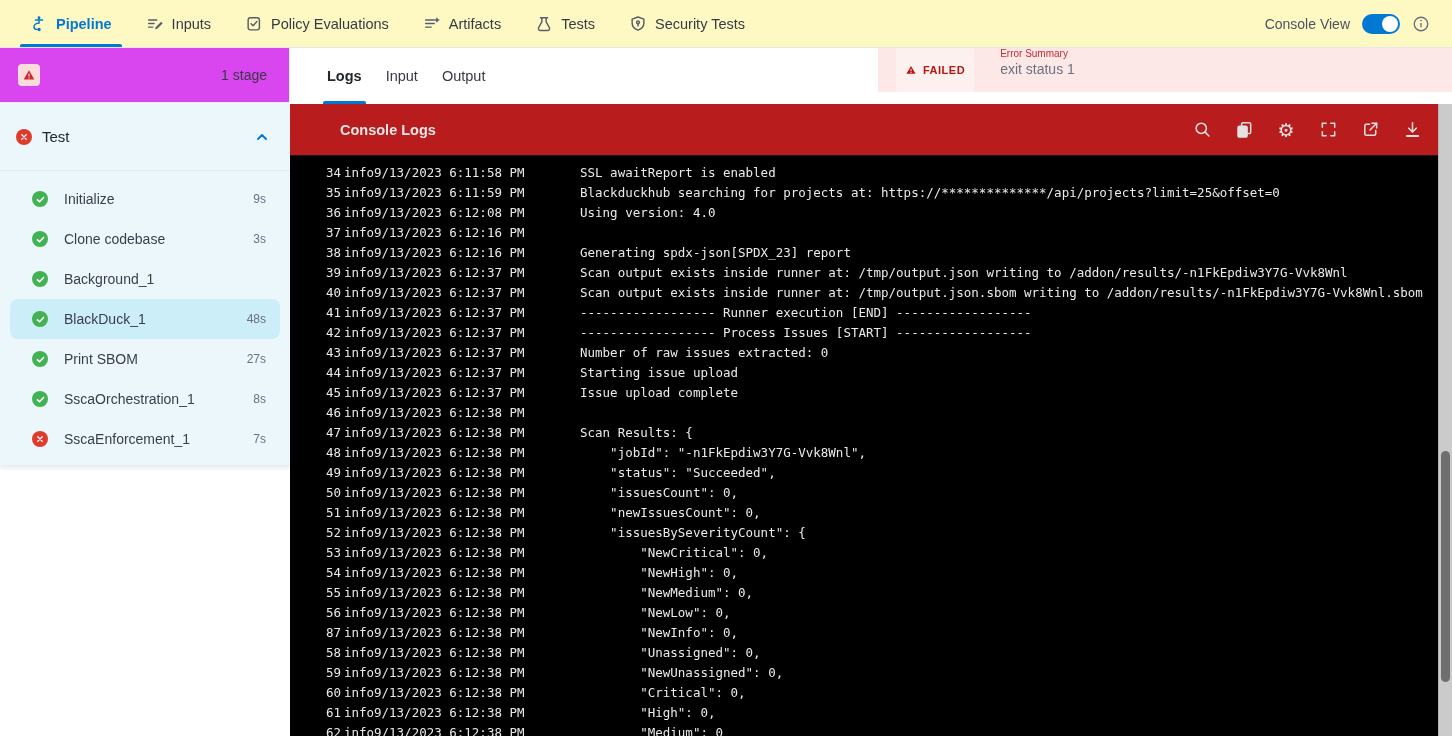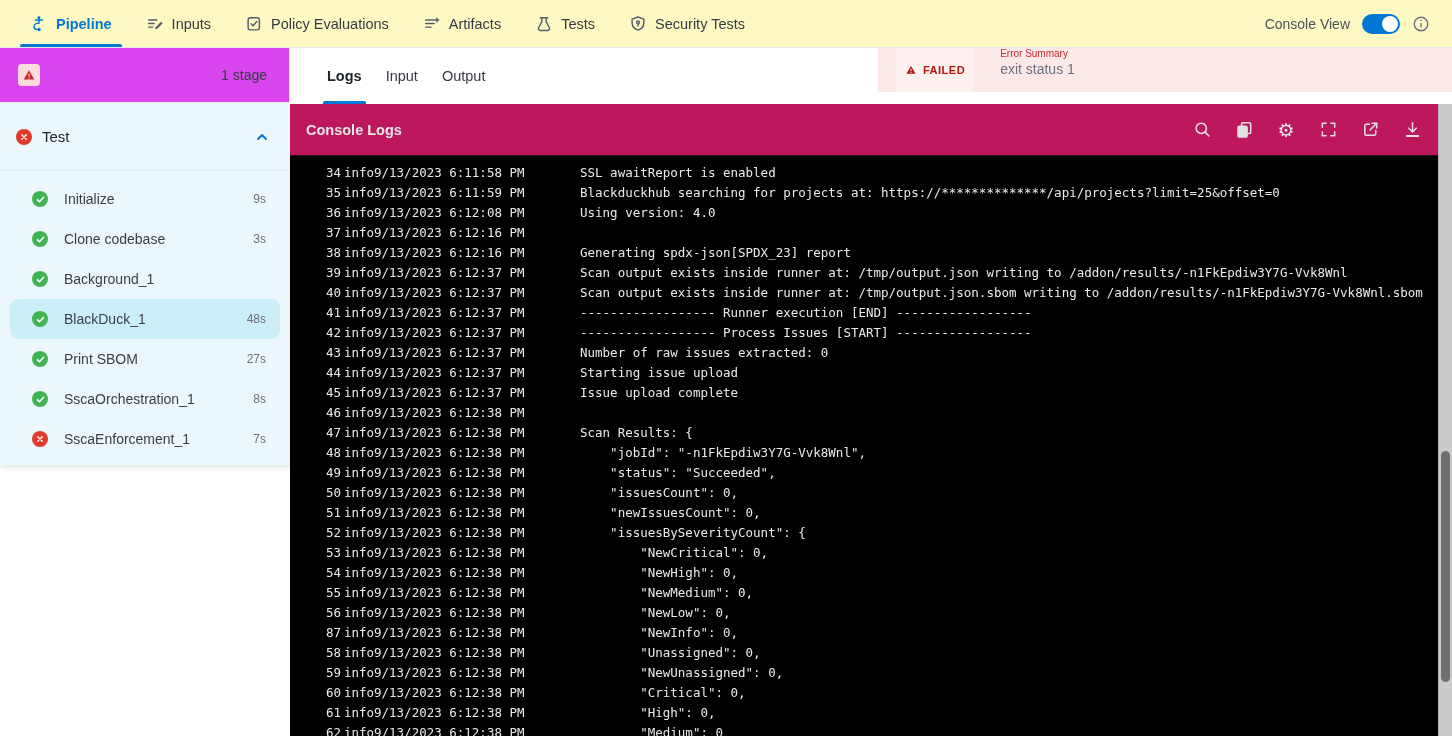--- a/index.html
+++ b/index.html
@@ -70,22 +70,22 @@
   .failed-badge { display:flex; align-items:center; gap:6px; background:#fdf1ef;
           border-radius:3px; padding:5px 9px; }
   .failed-badge span { font-size:11px; font-weight:bold; letter-spacing:.5px;
           color:var(--failed-text); }
   .error-texts { margin-left:26px; display:flex; flex-direction:column; gap:2px; }
   .error-title { font-size:10px; color:var(--error-text); }
   .error-detail { font-size:14px; color:#6b7280; }
 
   
   .console { position:absolute; top:56px; left:0; width:1162px; height:632px; background:#000; }
-  .console-header { height:52px; background:#be185d; display:flex; align-items:center;
-          padding:0 30px 0 16px; border-bottom:1px solid #17181a; }
+  .console-header { height:52px; background:#b91c1c; display:flex; align-items:center;
+          padding:0 30px 0 50px; border-bottom:1px solid #17181a; }
   .console-title { font-size:14.5px; font-weight:bold; color:#e6e6e6; }
   .console-tools { margin-left:auto; display:flex; align-items:center; gap:22px; }
   .tool-btn { color:#e2e2e2; cursor:pointer; width:20px; height:20px;
           display:flex; align-items:center; justify-content:center; }
   .tool-btn .gear-glyph { font-size:19px; line-height:20px; color:#e2e2e2;
           font-family:"DejaVu Sans", sans-serif; }
   .log-area { position:absolute; top:52px; left:0; right:0; bottom:0; overflow:hidden; }
   .log-list { margin-top:6px; }
   .log-row { display:grid; grid-template-columns:18px 30px 206px 1fr;
              padding-left:36px; height:20px; align-items:center;

